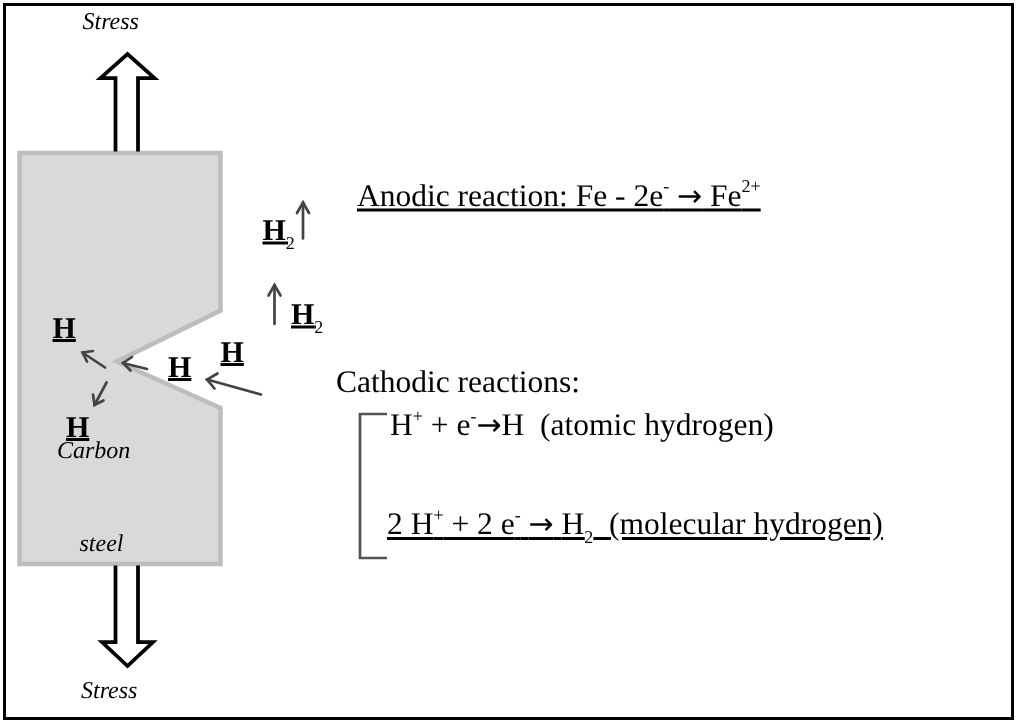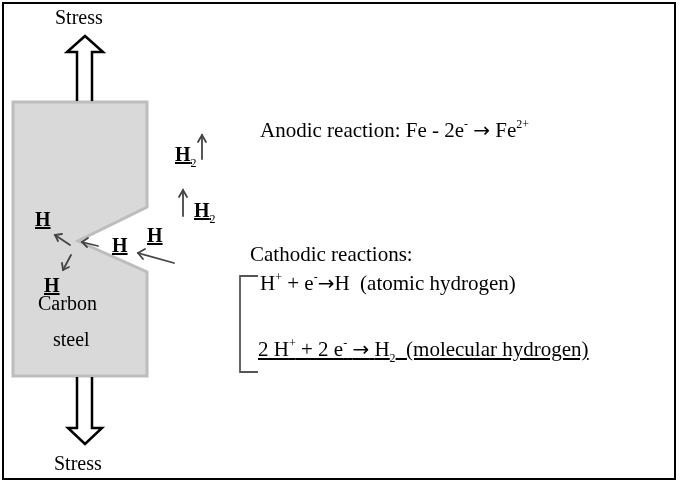--- a/index.html
+++ b/index.html
@@ -2,21 +2,21 @@
 <html><head>
 <meta charset="utf-8">
 <style>
   html, body { margin: 0; padding: 0; background: #fff; }
   body { width: 681px; height: 484px; position: relative; overflow: hidden;
          font-family: "Liberation Serif", "DejaVu Serif", serif; color: #000; }
   .frame { position: absolute; left: 2px; top: 2px; width: 674px; height: 478px;
            border: 2px solid #000; box-sizing: border-box; }
   .abs { position: absolute; white-space: nowrap; }
   svg.diagram { position: absolute; left: 0; top: 0; }
-  .lbl { font-size: 20px; }
+  .lbl { font-size: 16px; font-style: italic; }
   .hlbl { font-size: 20px; font-weight: bold; text-decoration: underline; }
   .eq { font-size: 21px; }
   sup, sub { font-size: 12px; }
   sup { vertical-align: 9px; }
   sub { vertical-align: -6px; }
   .arrow { font-family: "DejaVu Sans", sans-serif; font-size: 20px; }
 </style>
 </head>
 <body>
 
@@ -61,41 +61,41 @@
     </g>
   </g>
 
   <polyline points="258,276 240,276 240,372 258,372" fill="none" stroke="#555" stroke-width="1.8"></polyline>
 </svg>
 
 <div class="abs lbl" style="left:55px; top:6px;">Stress</div>
 <div class="abs lbl" style="left:54px; top:452px;">Stress</div>
 
 <div class="abs lbl" style="left:38px; top:292px;">Carbon</div>
-<div class="abs lbl" style="left:53px; top:328px;">steel</div>
+<div class="abs lbl" style="left:53px; top:354px;">steel</div>
 
 <div class="abs hlbl" style="left:35px; top:208px;">H</div>
 <div class="abs hlbl" style="left:44px; top:274px;">H</div>
 <div class="abs hlbl" style="left:112px; top:234px;">H</div>
 <div class="abs hlbl" style="left:147px; top:224px;">H</div>
 
 <div class="abs hlbl" style="left:175px; top:143px;">
   <span>H</span><sub style="font-weight:normal;">2</sub>
 </div>
 <div class="abs hlbl" style="left:194px; top:199px;">
   <span>H</span><sub style="font-weight:normal;">2</sub>
 </div>
 
-<div class="abs eq" style="left:260px; top:117px;">
+<div class="abs eq" style="left:238px; top:117px;text-decoration:underline;">
   <span>Anodic reaction: Fe - 2e</span><sup>-</sup>
   <span class="arrow">→</span>
   <span>Fe</span><sup>2+</sup>
 </div>
 
-<div class="abs eq" style="left:250px; top:242px;">Cathodic reactions:</div>
+<div class="abs eq" style="left:224px; top:242px;">Cathodic reactions:</div>
 
 <div class="abs eq" style="left:260px; top:270px;">
   <span>H</span><sup>+</sup><span> + e</span><sup>-</sup><span class="arrow">→</span><span>H</span>
   &nbsp;<span>(atomic hydrogen)</span>
 </div>
 
 <div class="abs eq" style="left:258px; top:336px;text-decoration:underline;">
   <span>2 H</span><sup>+</sup><span> + 2 e</span><sup>-</sup>
   <span class="arrow">→</span>
   <span>H</span><sub>2</sub>

